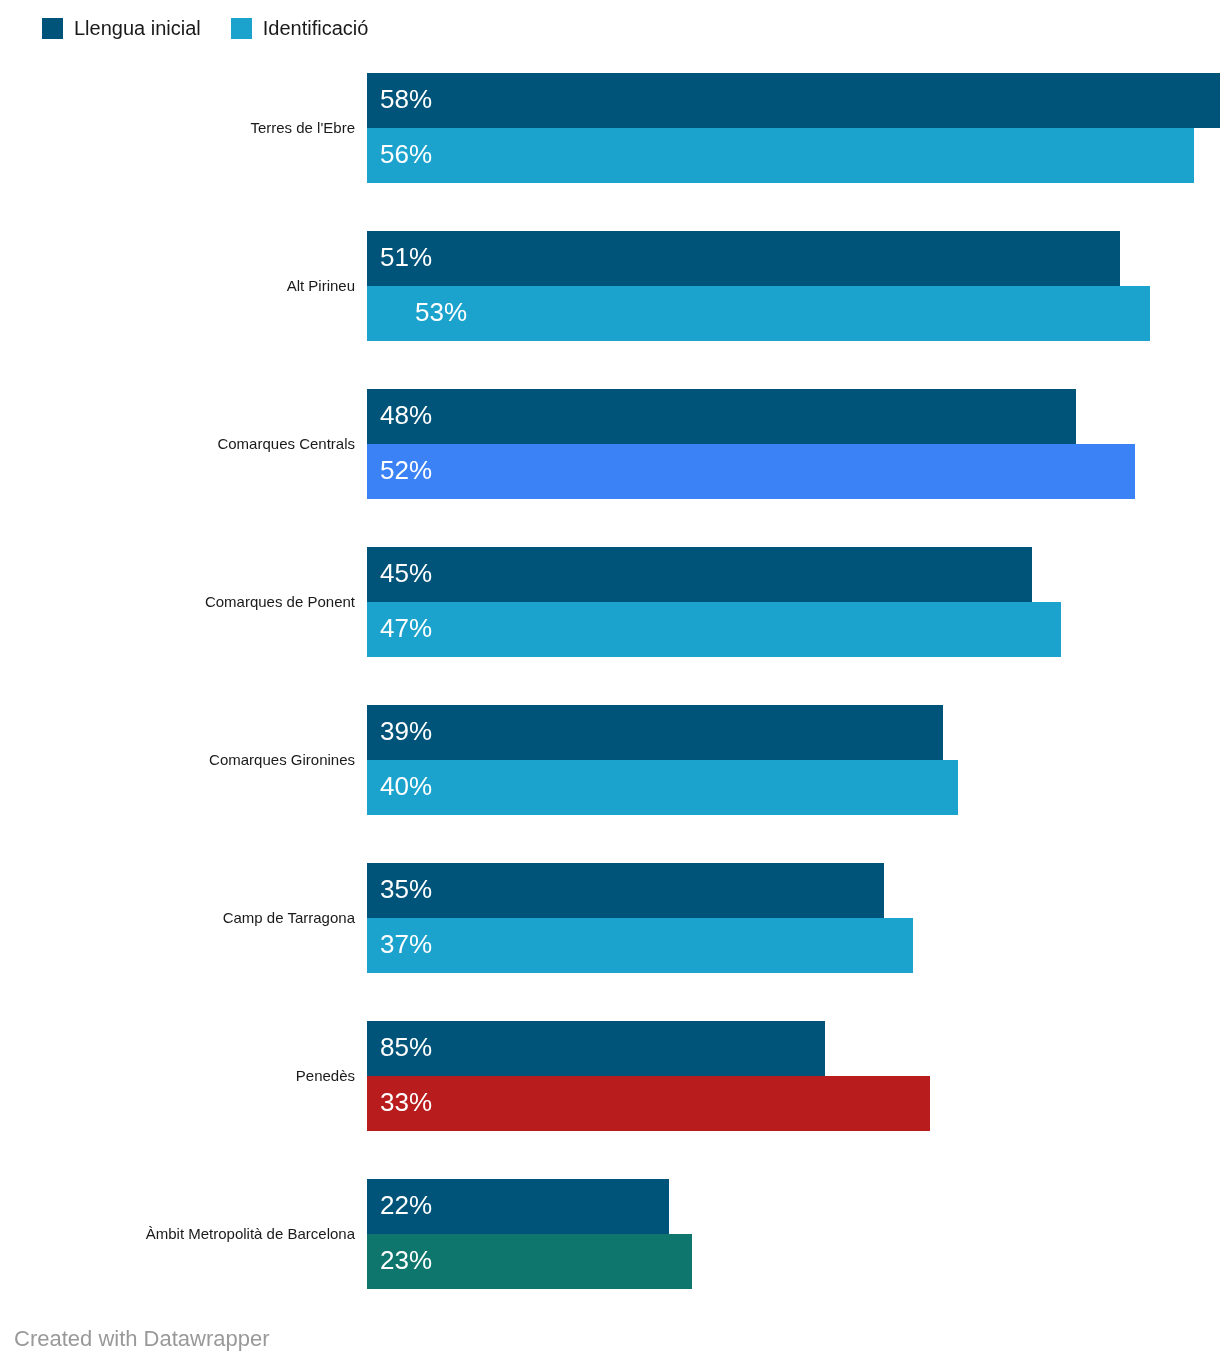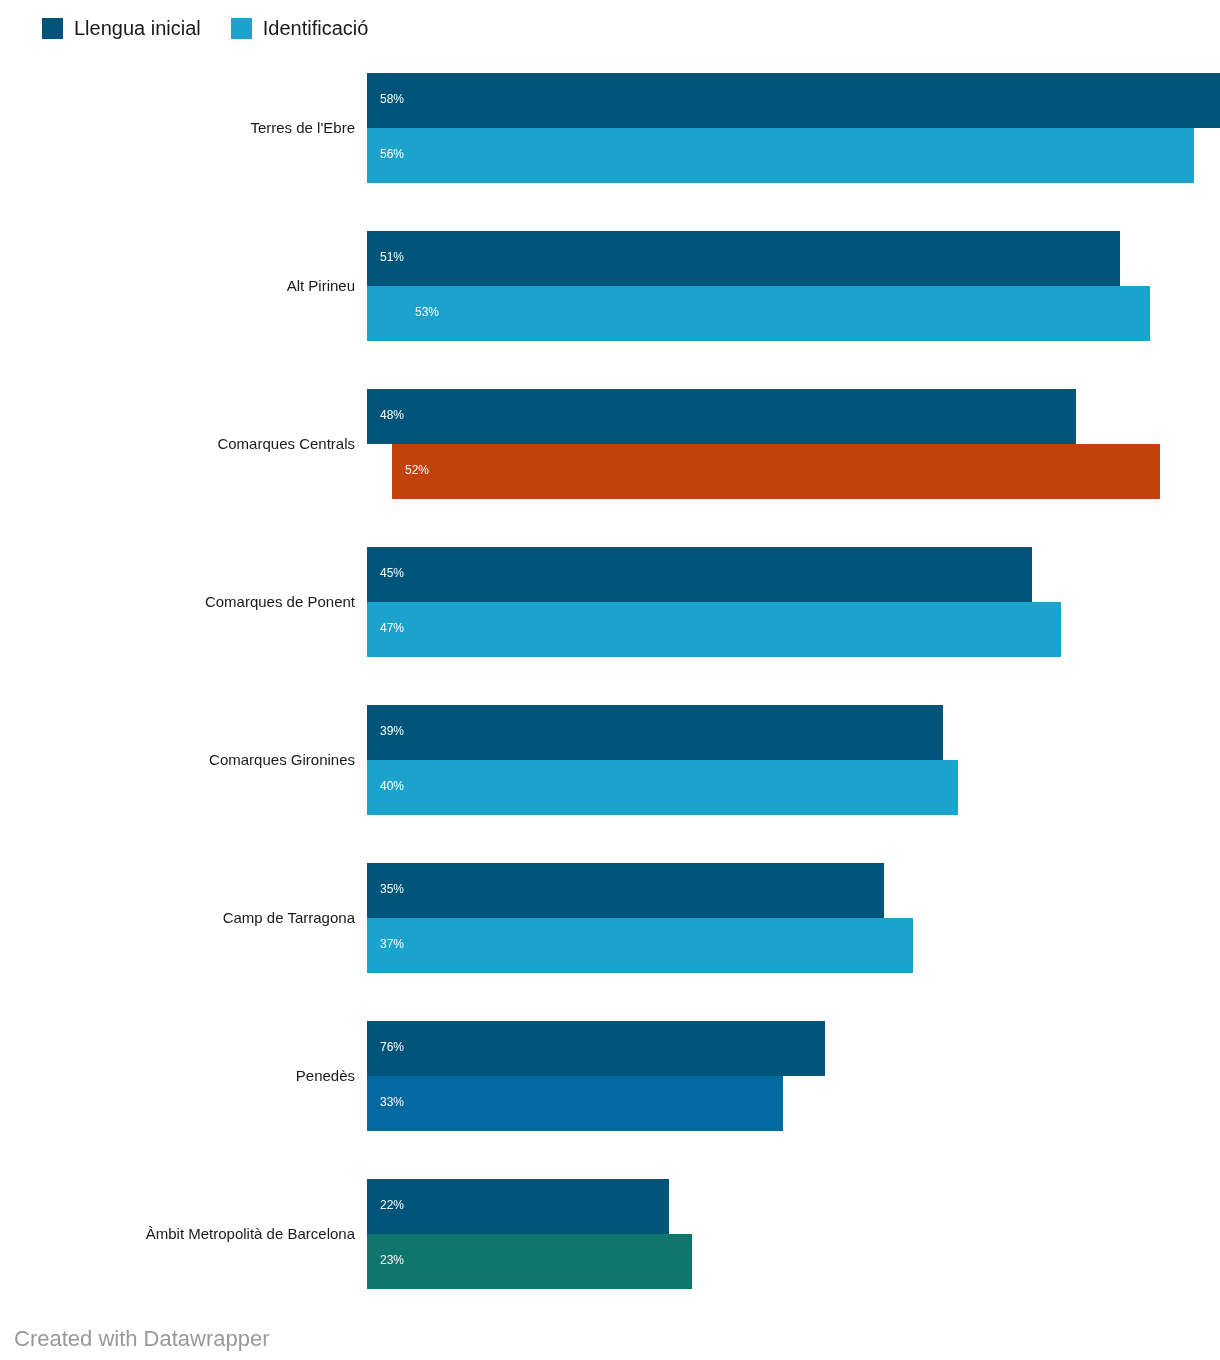--- a/index.html
+++ b/index.html
@@ -85,21 +85,21 @@
     left: 0;
     height: 55px;
     display: flex;
     align-items: center;
     box-sizing: border-box;
     padding-left: 13px;
   }
   .bar.series-0 { top: 0px; }
   .bar.series-1 { top: 55px; }
   .bar-value {
-    font-size: 12px;
+    font-size: 26px;
     color: #ffffff;
     line-height: 1;
     position: relative;
     top: -2px;
     white-space: nowrap;
   }
 
   
   #footer {
     position: absolute;
@@ -147,21 +147,21 @@
           <span class="bar-value">53%</span>
         </div>
       </div>
     </div>
     <div class="group" style="top: 389px;">
       <div class="cat-label">Comarques Centrals</div>
       <div class="bars">
         <div class="bar series-0" style="background: rgb(0, 84, 121); width: 708.96px;">
           <span class="bar-value">48%</span>
         </div>
-        <div class="bar series-1" style="background: #c2410c; width: 768.04px; margin-left: 25px;">
+        <div class="bar series-1" style="background: #3b82f6; width: 768.04px;">
           <span class="bar-value">52%</span>
         </div>
       </div>
     </div>
     <div class="group" style="top: 547px;">
       <div class="cat-label">Comarques de Ponent</div>
       <div class="bars">
         <div class="bar series-0" style="background: rgb(0, 84, 121); width: 664.65px;">
           <span class="bar-value">45%</span>
         </div>
@@ -189,23 +189,23 @@
         </div>
         <div class="bar series-1" style="background: rgb(27, 163, 206); width: 546.49px;">
           <span class="bar-value">37%</span>
         </div>
       </div>
     </div>
     <div class="group" style="top: 1021px;">
       <div class="cat-label">Penedès</div>
       <div class="bars">
         <div class="bar series-0" style="background: rgb(0, 84, 121); width: 457.87px;">
-          <span class="bar-value">76%</span>
-        </div>
-        <div class="bar series-1" style="background: #0369a1; width: 416px;">
+          <span class="bar-value">85%</span>
+        </div>
+        <div class="bar series-1" style="background: #b91c1c; width: 563px;">
           <span class="bar-value">33%</span>
         </div>
       </div>
     </div>
     <div class="group" style="top: 1179px;">
       <div class="cat-label">Àmbit Metropolità de Barcelona</div>
       <div class="bars">
         <div class="bar series-0" style="background: rgb(0, 84, 121); width: 302px;">
           <span class="bar-value">22%</span>
         </div>

